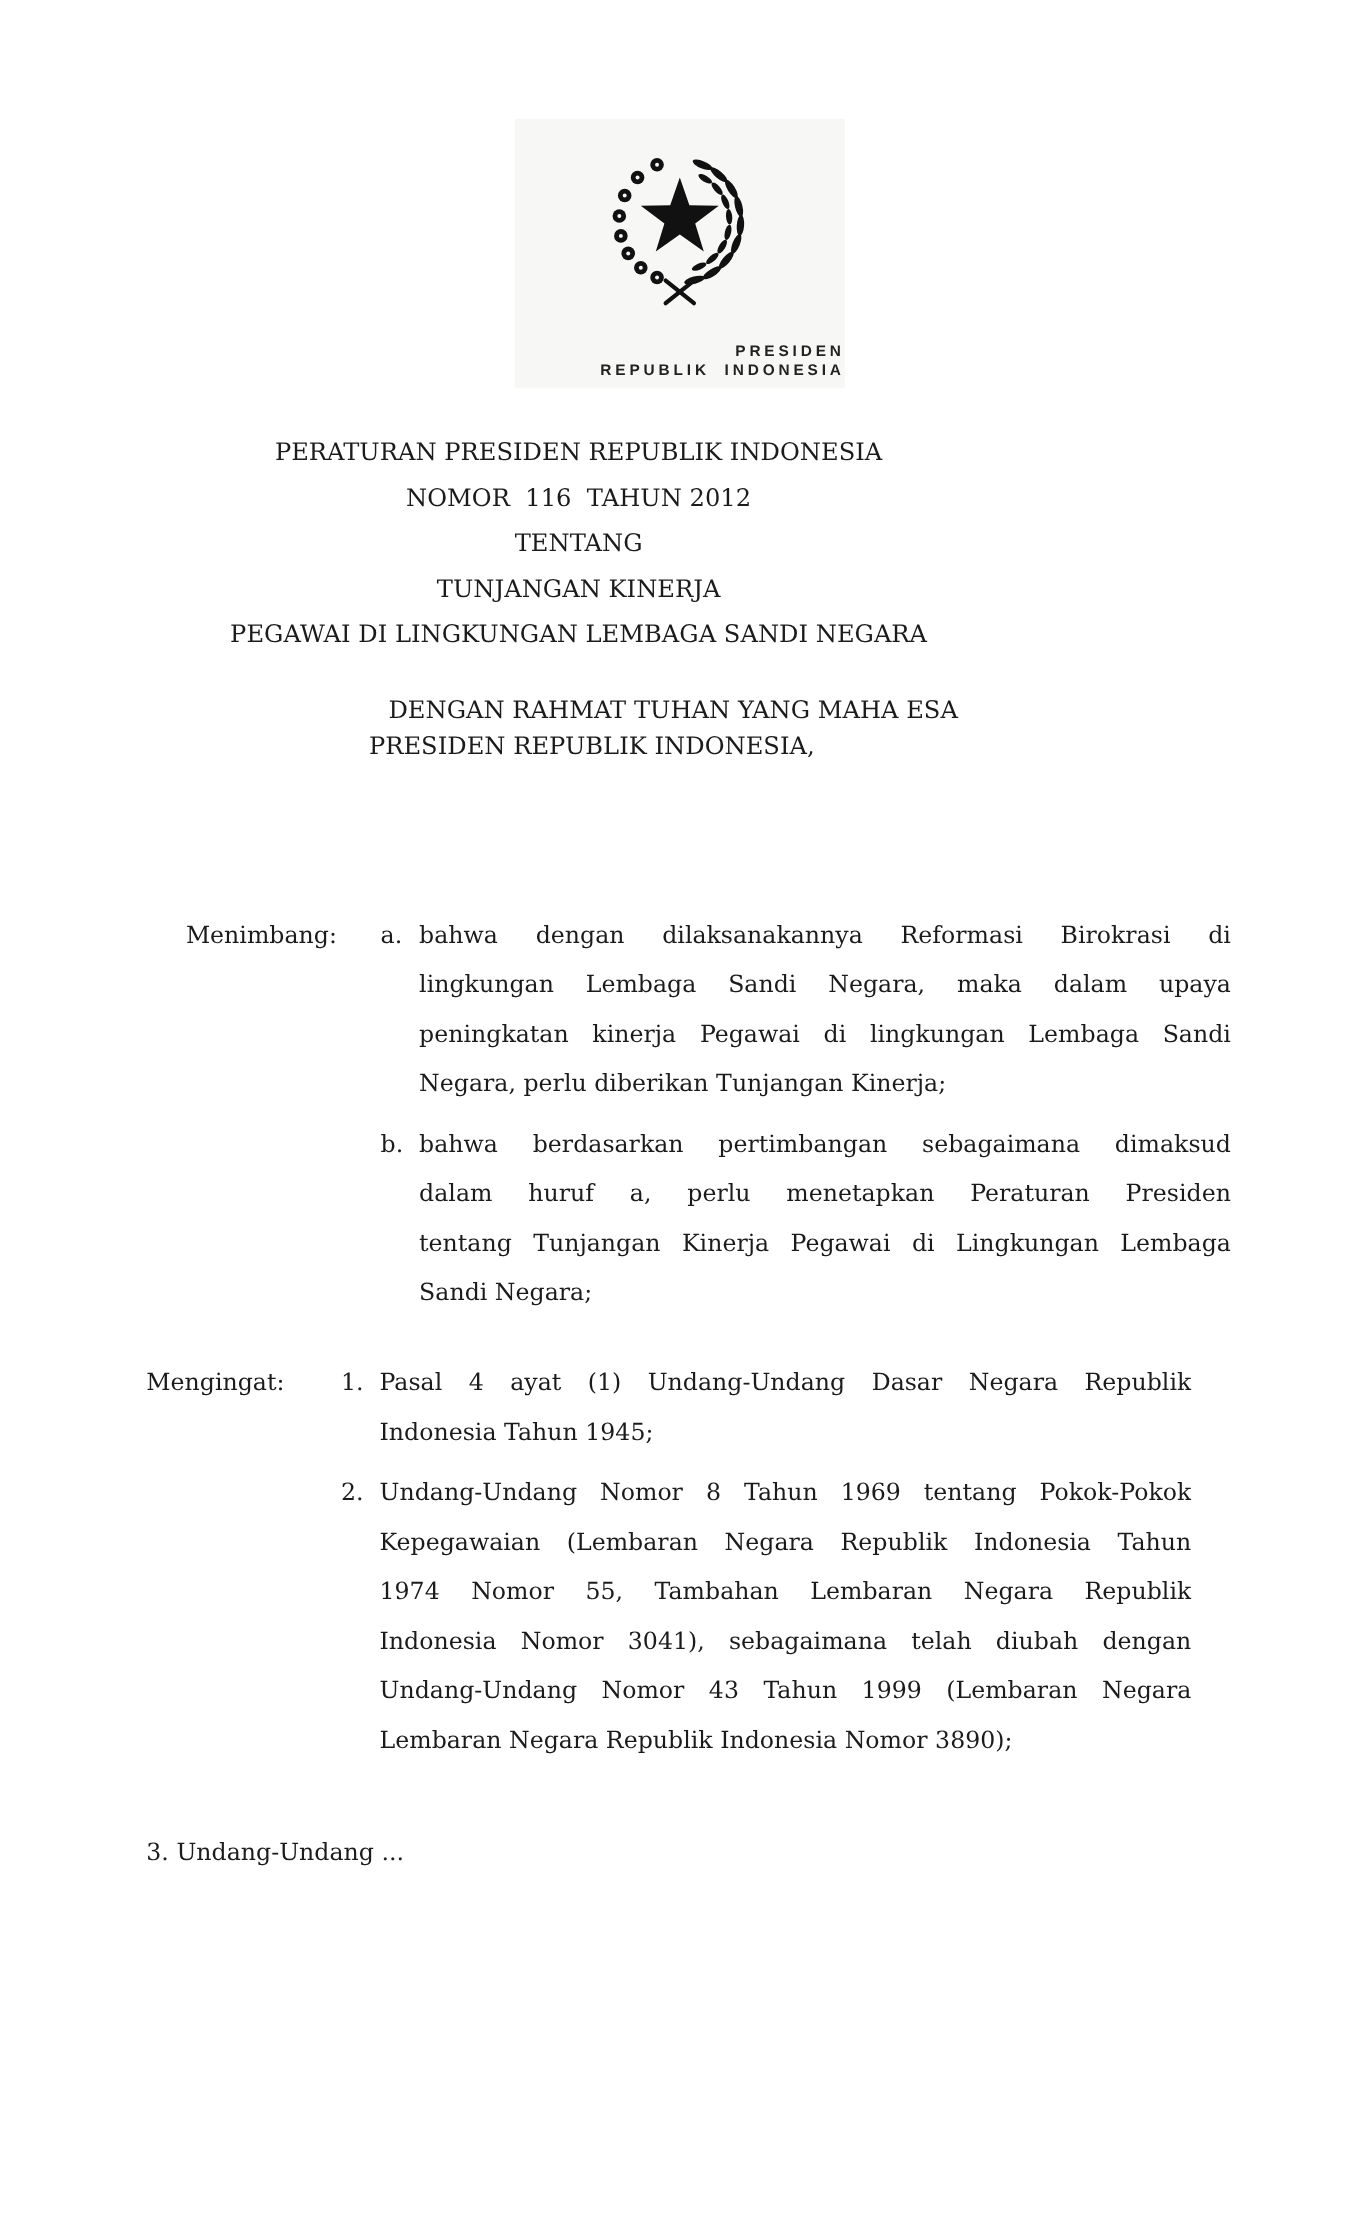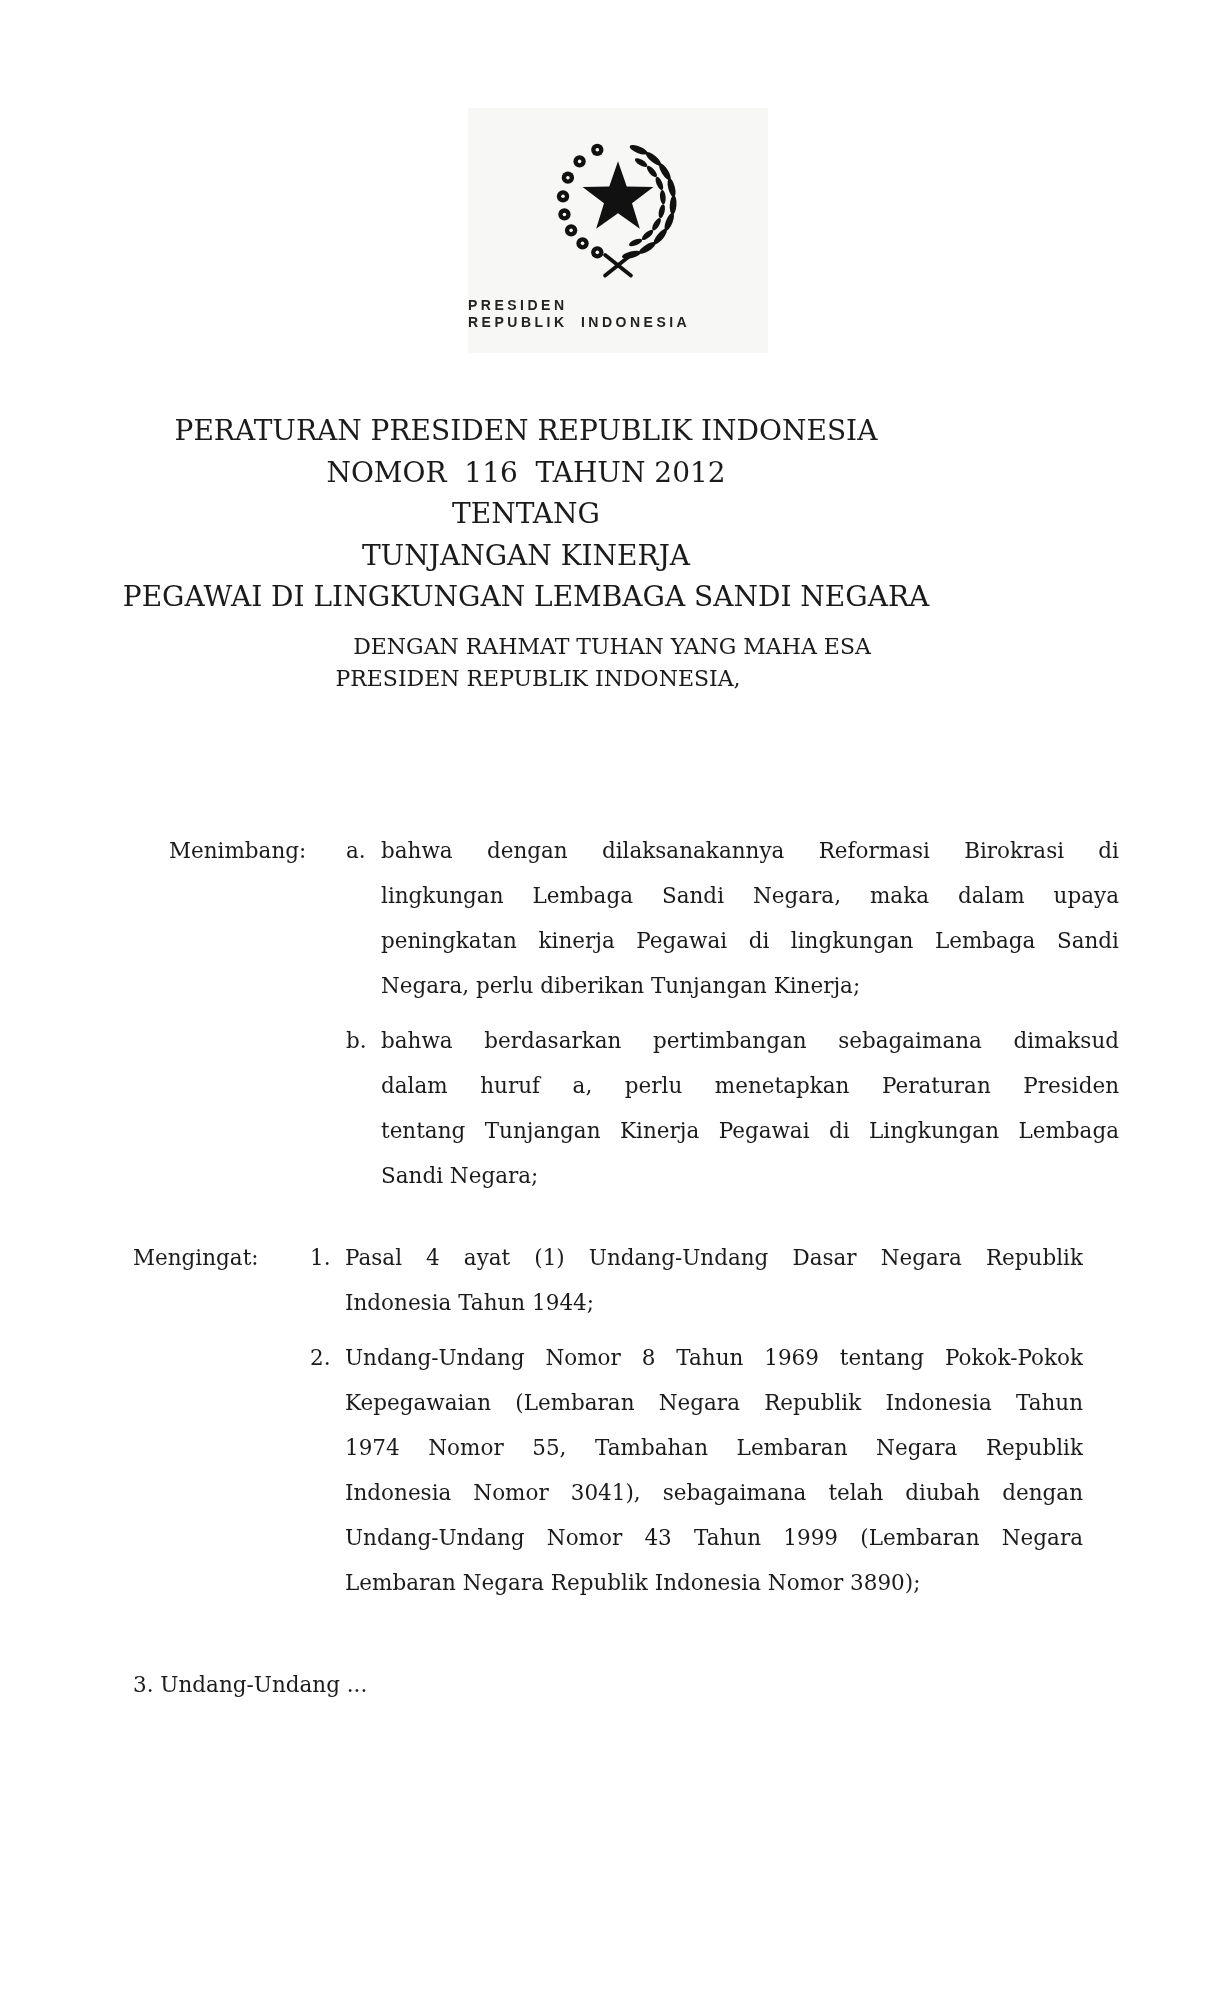--- a/index.html
+++ b/index.html
@@ -22,40 +22,39 @@
     width: 300px; height: 245px;
     background: #f7f7f5;
   }
   .emblem-svg {
     position: absolute;
     left: 60px; top: 16px;
     width: 180px; height: 167px;
   }
   .letterhead-text {
     position: absolute;
-    left: 0; top: 189px;
+    left: 0; top: 203px;
     width: 100%;
-    text-align: left;
+    text-align: right;
     font-family: "Liberation Sans", sans-serif;
     font-weight: bold;
     font-size: 14px;
     line-height: 17px;
     letter-spacing: 3.5px;
     word-spacing: 6px;
     color: #222222;
   }
 
   
   .title-block {
     position: absolute;
     left: 0; top: 391px;
     width: 1052px;
     text-align: center;
-    font-size: 28px;
-    margin-top: 19px;
+    font-size: 22px;
   }
   .title-line { line-height: 41.5px; white-space: pre-wrap; }
 
   .invocation {
     position: absolute;
     left: 0; top: 634px;
     width: 1224px;
     text-align: center;
     font-size: 22px;
     line-height: 26px;
@@ -213,21 +212,21 @@
     </div>
   </div>
 
   <div class="section" id="recalling">
     <div class="section-label">Mengingat:</div>
     <div class="section-items">
       <div class="item">
         <div class="item-marker">1.</div>
         <div class="item-lines">
           <div class="jline">Pasal 4 ayat (1) Undang-Undang Dasar Negara Republik</div>
-          <div class="jline jlast">Indonesia Tahun 1944;</div>
+          <div class="jline jlast">Indonesia Tahun 1945;</div>
         </div>
       </div>
       <div class="item">
         <div class="item-marker">2.</div>
         <div class="item-lines">
           <div class="jline">Undang-Undang Nomor 8 Tahun 1969 tentang Pokok-Pokok</div>
           <div class="jline">Kepegawaian (Lembaran Negara Republik Indonesia Tahun</div>
           <div class="jline">1974 Nomor 55, Tambahan Lembaran Negara Republik</div>
           <div class="jline">Indonesia Nomor 3041), sebagaimana telah diubah dengan</div>
           <div class="jline">Undang-Undang Nomor 43 Tahun 1999 (Lembaran Negara</div>

